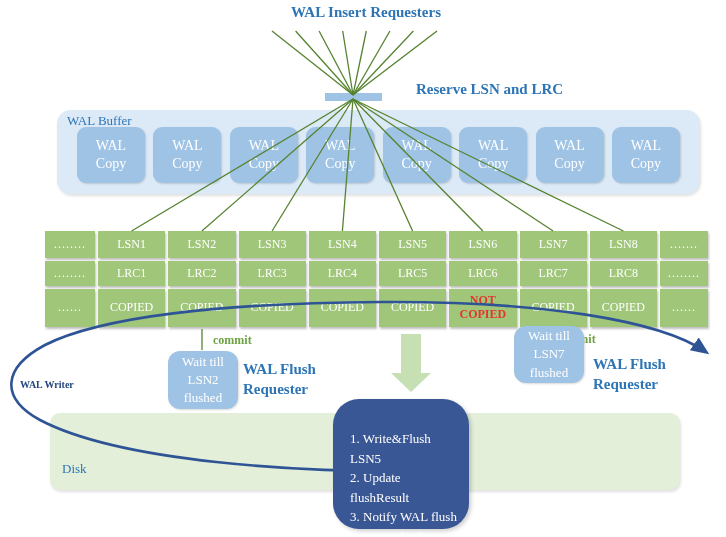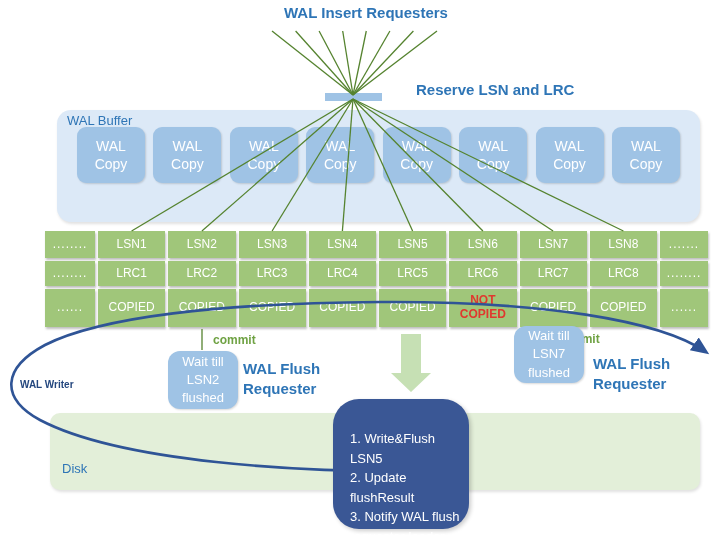--- a/index.html
+++ b/index.html
@@ -1,27 +1,27 @@
 <!DOCTYPE html>
 <html style="--heading-blue: #2E75B6; --navy-blue: #24477E; --box-blue: #9FC3E5; --buffer-bg: #DCE9F7; --table-green: #A0C67A; --line-green: #55832F; --commit-green: #6FA243; --arrow-green: #C6E0B4; --disk-bg: #E3EFD9; --flush-box-blue: #3A5795; --loop-blue: #2F5496; --not-copied-red: #E0382E;"><head>
 <meta charset="utf-8">
 <style>
   html,body{margin:0;padding:0;background:#ffffff;}
   .stage{
     position:relative;width:726px;height:537px;overflow:hidden;background:#fff;
-    font-family:Liberation Sans, sans-serif;
+    font-family:Liberation Serif, serif;
   }
   .title{
     position:absolute;left:246px;top:4px;width:240px;text-align:center;
     font-size:15px;font-weight:bold;color:var(--heading-blue);
   }
   .reserve-bar{position:absolute;left:325px;top:93px;width:57px;height:8px;background:var(--box-blue);}
   .reserve-label{position:absolute;left:388px;top:81px;font-size:15px;font-weight:bold;color:var(--heading-blue);margin-left:28px;}
   .wal-buffer{
-    position:absolute;left:57px;top:110px;width:643px;height:112px;border-radius:14px;
+    position:absolute;left:57px;top:110px;width:643px;height:84px;border-radius:14px;
     background:var(--buffer-bg);box-shadow:1px 2px 3px rgba(0,0,0,0.12);
   }
   .buffer-label{position:absolute;left:10px;top:3px;font-size:13px;color:var(--heading-blue);}
   .copy-row{position:absolute;left:20px;right:20px;top:17px;display:flex;justify-content:space-between;}
   .copy-box{
     width:68px;height:56px;border-radius:9px;background:var(--box-blue);
     color:#fff;font-size:14px;line-height:1.3;display:flex;align-items:center;justify-content:center;
     text-align:center;padding:0 14px;box-sizing:border-box;box-shadow:1px 1px 2px rgba(0,0,0,0.15);
   }
   .wal-table{
@@ -30,21 +30,21 @@
     filter:drop-shadow(1px 2px 1px rgba(0,0,0,0.25));
   }
   .cell{
     background:var(--table-green);color:#fff;font-size:12px;text-align:center;
     display:flex;align-items:center;justify-content:center;line-height:1.15;
   }
   .cell.dots{letter-spacing:1px;}
   .cell.not-copied{color:var(--not-copied-red);font-weight:600;}
   .disk{
     position:absolute;left:50px;top:413px;width:630px;height:77px;border-radius:10px;
-    background:var(--disk-bg);box-shadow:1px 2px 3px rgba(0,0,0,0.12);padding-left:20px;
+    background:var(--disk-bg);box-shadow:1px 2px 3px rgba(0,0,0,0.12);
   }
   .disk-label{position:absolute;left:12px;top:48px;font-size:13px;color:var(--heading-blue);}
   .overlay{position:absolute;left:0;top:0;pointer-events:none;}
   .green-line{stroke:var(--line-green);stroke-width:1.3;fill:none;}
   .loop-stroke{stroke:var(--loop-blue);stroke-width:2.6;fill:none;}
   .loop-fill{fill:var(--loop-blue);}
   .flush-arrow{fill:var(--arrow-green);}
   .wait-box{
     position:absolute;width:70px;border-radius:12px;background:var(--box-blue);color:#fff;
     font-size:13px;line-height:1.4;display:flex;align-items:center;justify-content:center;text-align:center;

